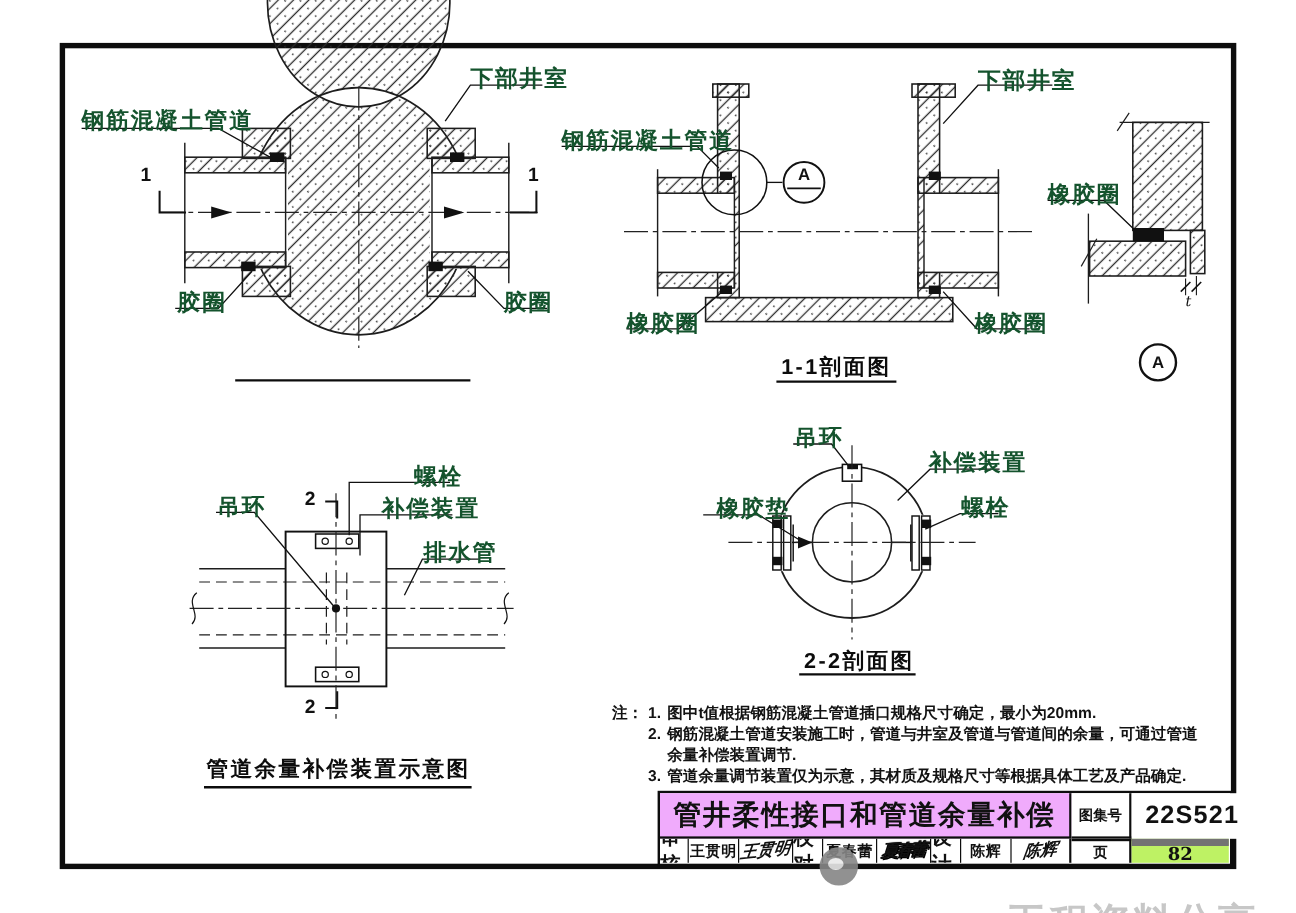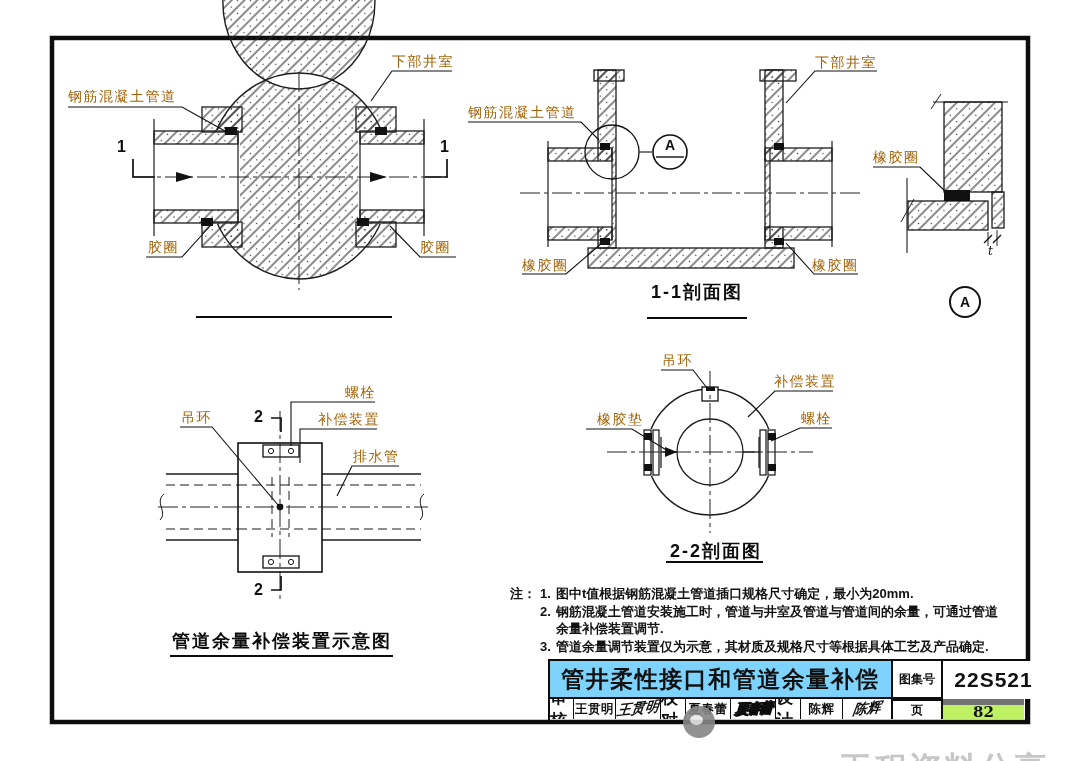--- a/index.html
+++ b/index.html
@@ -3,41 +3,41 @@
 <meta charset="utf-8">
 <style>
   html,body { margin:0; padding:0; background:#fff; }
   .sheet {
     position:relative; width:1080px; height:761px; background:#ffffff;
     font-family:"Liberation Sans", sans-serif; color:#111; overflow:hidden;
   }
   .sheet svg.linework { position:absolute; left:0; top:0; z-index:1; }
   .lbl {
     position:absolute; z-index:2; white-space:nowrap;
-    font-size:14px; font-weight:400; letter-spacing:1.5px; color:#a16207;
+    font-size:19px; font-weight:700; letter-spacing:1.5px; color:#14532d;
   }
   .secnum { position:absolute; z-index:2; font-size:16px; font-weight:700; color:#111; }
   .detmark { position:absolute; z-index:2; font-size:14px; font-weight:700; color:#111; }
   .dim-t { position:absolute; z-index:2; font-family:"DejaVu Serif", serif; font-style:italic; font-size:12px; }
   .cap {
     position:absolute; z-index:2; text-align:center;
     font-size:18px; font-weight:700; letter-spacing:2px; color:#0c0c0c; white-space:nowrap;
   }
   .notes { position:absolute; left:510px; top:585px; width:510px; z-index:2;
     font-size:13px; font-weight:600; line-height:1.35; color:#121212; }
   .notes .prefix { position:absolute; left:0; top:0; }
   .note-item { margin-left:30px; }
   .note-no { display:inline-block; width:16px; vertical-align:top; }
   .note-text { display:inline-block; width:452px; vertical-align:top; }
   
   .tb { position:absolute; left:548px; top:659px; width:479px; height:63px; z-index:3;
     border:2.5px solid #0d0d0d; box-sizing:border-box; background:transparent; }
   .tb .cell { position:absolute; box-sizing:border-box; display:flex; align-items:center; justify-content:center; }
   .tb-title { left:0; top:0; width:343px; height:38px; border-right:2px solid #0d0d0d; border-bottom:2px solid #0d0d0d;
-    font-size:23px; font-weight:700; letter-spacing:1.5px; background:#7dd3fc; }
+    font-size:23px; font-weight:700; letter-spacing:1.5px; background:#f0abfc; }
   .tb-atlas-label { left:343px; top:0; width:50px; height:38px; border-right:2px solid #0d0d0d; border-bottom:2px solid #0d0d0d;
     font-size:12px; font-weight:700; background:#fff; }
   .tb-atlas-value { left:393px; top:0; width:101px; height:38px;
     font-family:Liberation Sans, sans-serif; font-size:21px; font-weight:700; letter-spacing:1px; background:#fff; }
   .tb-approvals { left:0; top:38px; width:343px; height:20px; border-right:2px solid #0d0d0d; display:flex; background:#fff; }
   .tb-approvals .acell { box-sizing:border-box; border-right:1.5px solid #0d0d0d; height:100%;
     display:flex; align-items:center; justify-content:center; overflow:hidden; }
   .acell.albl { font-size:17px; font-weight:600; }
   .acell.aname { font-size:12.5px; font-weight:700; letter-spacing:0.5px; }
   .sig { font-style:italic; font-weight:700; font-size:14px; transform:rotate(-6deg) skewX(-14deg); }
@@ -277,21 +277,21 @@
   <div class="lbl" style="left:148px; top:239px;">胶圈</div>
   <div class="lbl" style="left:420px; top:239px;">胶圈</div>
   <div class="secnum" style="left:117px; top:138px;">1</div>
   <div class="secnum" style="left:440px; top:138px;">1</div>
 
   <div class="lbl" style="left:815px; top:54px;">下部井室</div>
   <div class="lbl" style="left:468px; top:104px;">钢筋混凝土管道</div>
   <div class="lbl" style="left:522px; top:257px;">橡胶圈</div>
   <div class="lbl" style="left:812px; top:257px;">橡胶圈</div>
   <div class="detmark" style="left:665px; top:137px;">A</div>
-  <div class="cap" style="left:647px; top:280px; width:100px;">1-1剖面图</div>
+  <div class="cap" style="left:647px; top:294px; width:100px;">1-1剖面图</div>
 
   <div class="lbl" style="left:873px; top:149px;">橡胶圈</div>
   <div class="dim-t" style="left:988px; top:244px;">t</div>
   <div class="detmark" style="left:960px; top:294px;">A</div>
 
   <div class="lbl" style="left:181px; top:409px;">吊环</div>
   <div class="lbl" style="left:345px; top:384px;">螺栓</div>
   <div class="lbl" style="left:318px; top:411px;">补偿装置</div>
   <div class="lbl" style="left:353px; top:448px;">排水管</div>
   <div class="secnum" style="left:254px; top:408px;">2</div>

